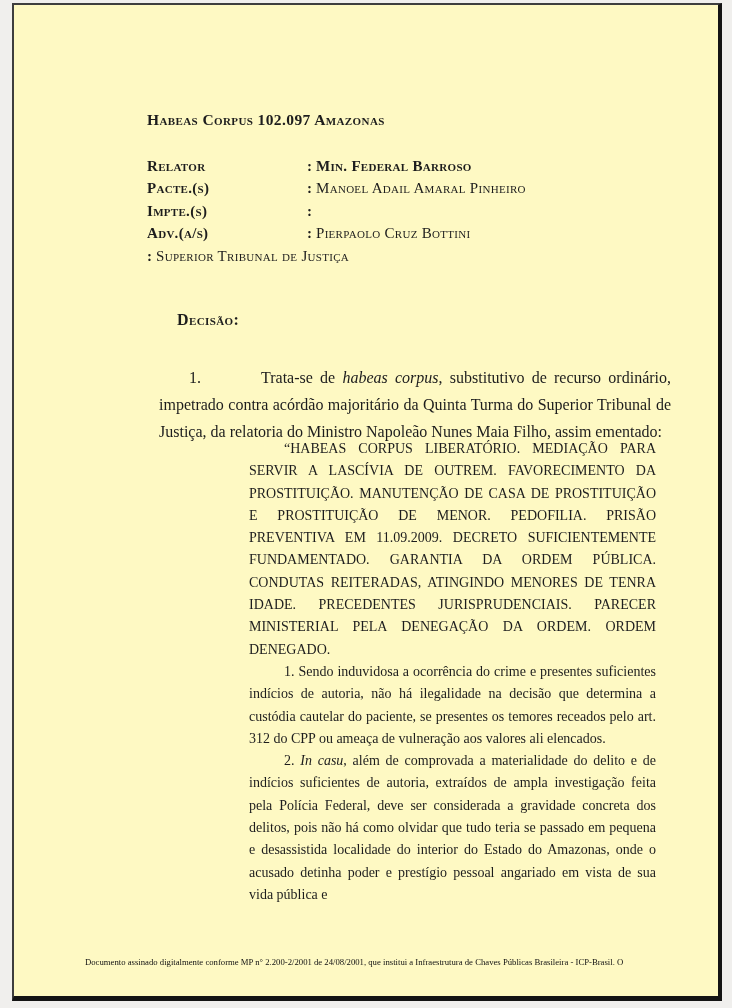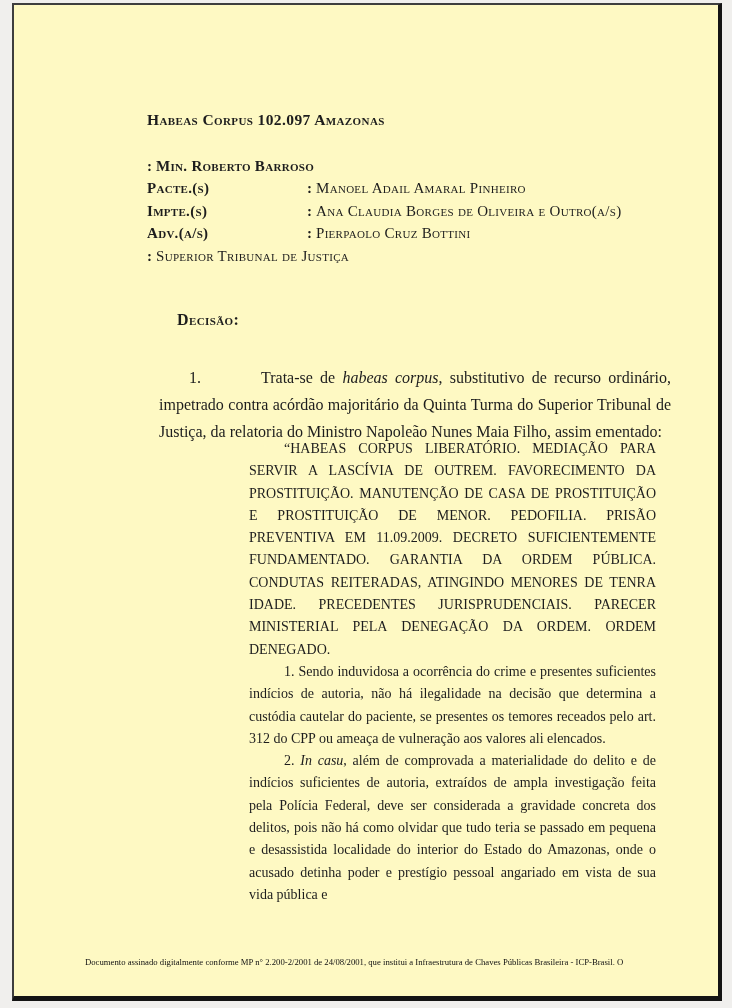--- a/index.html
+++ b/index.html
@@ -65,29 +65,30 @@
 </style>
 </head>
 <body>
 
 <div class="page">
 
   <div class="title">Habeas Corpus 102.097 Amazonas</div>
 
   <div class="parties">
     <div class="party-row">
-      <div class="party-value bold"><span class="party-colon">:</span><span>Min. Roberto Barroso</span></div>
+      <div class="party-label">Relator</div>
+      <div class="party-value bold"><span class="party-colon">:</span><span>Min. Federal Barroso</span></div>
     </div>
     <div class="party-row">
       <div class="party-label">Pacte.(s)</div>
       <div class="party-value"><span class="party-colon">:</span><span>Manoel Adail Amaral Pinheiro</span></div>
     </div>
     <div class="party-row">
       <div class="party-label">Impte.(s)</div>
-      <div class="party-value"><span class="party-colon">:</span><span>Ana Claudia Borges de Oliveira e Outro(a/s)</span></div>
+      <div class="party-value"><span class="party-colon">:</span></div>
     </div>
     <div class="party-row">
       <div class="party-label">Adv.(a/s)</div>
       <div class="party-value"><span class="party-colon">:</span><span>Pierpaolo Cruz Bottini</span></div>
     </div>
     <div class="party-row">
       <div class="party-value"><span class="party-colon">:</span><span>Superior Tribunal de Justiça</span></div>
     </div>
   </div>
 

